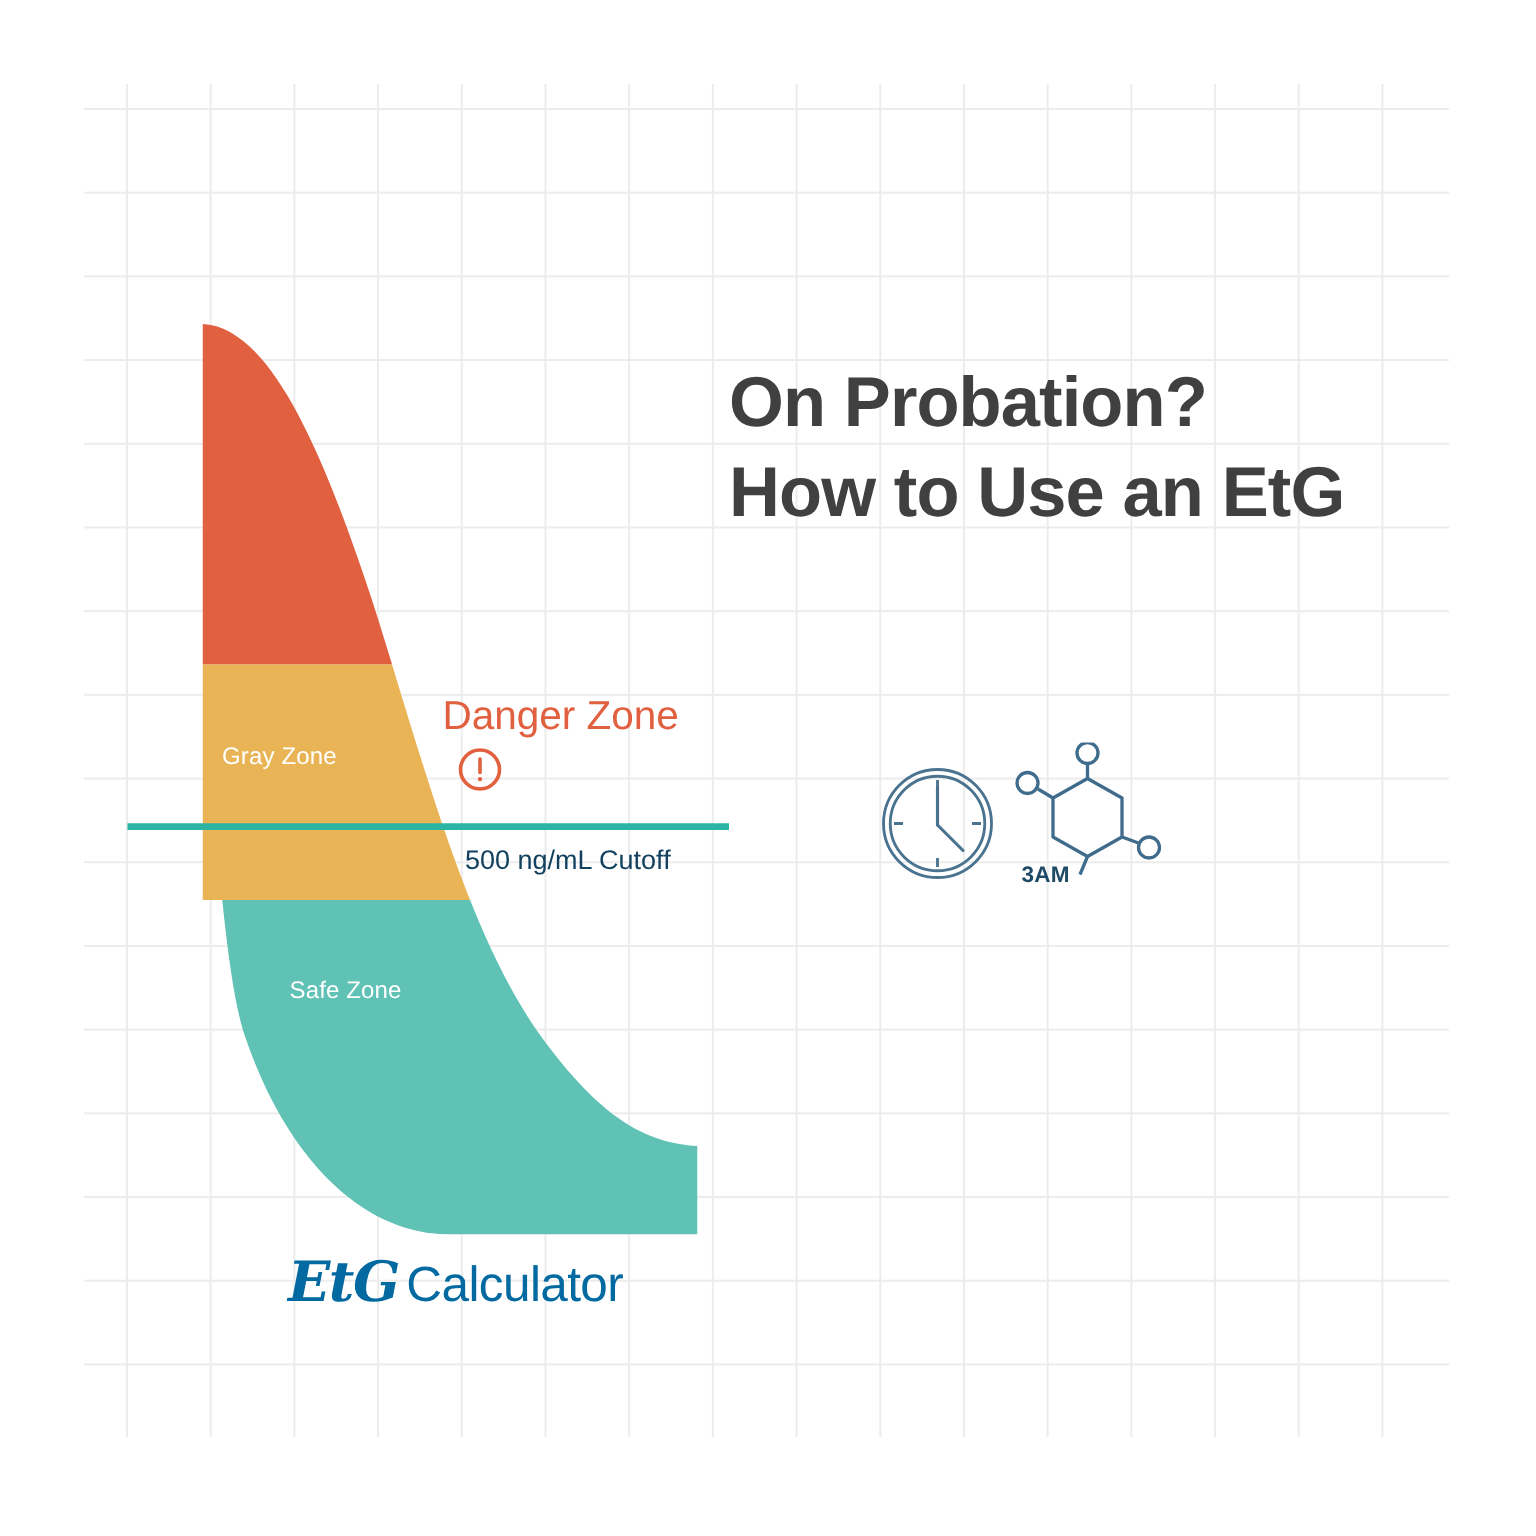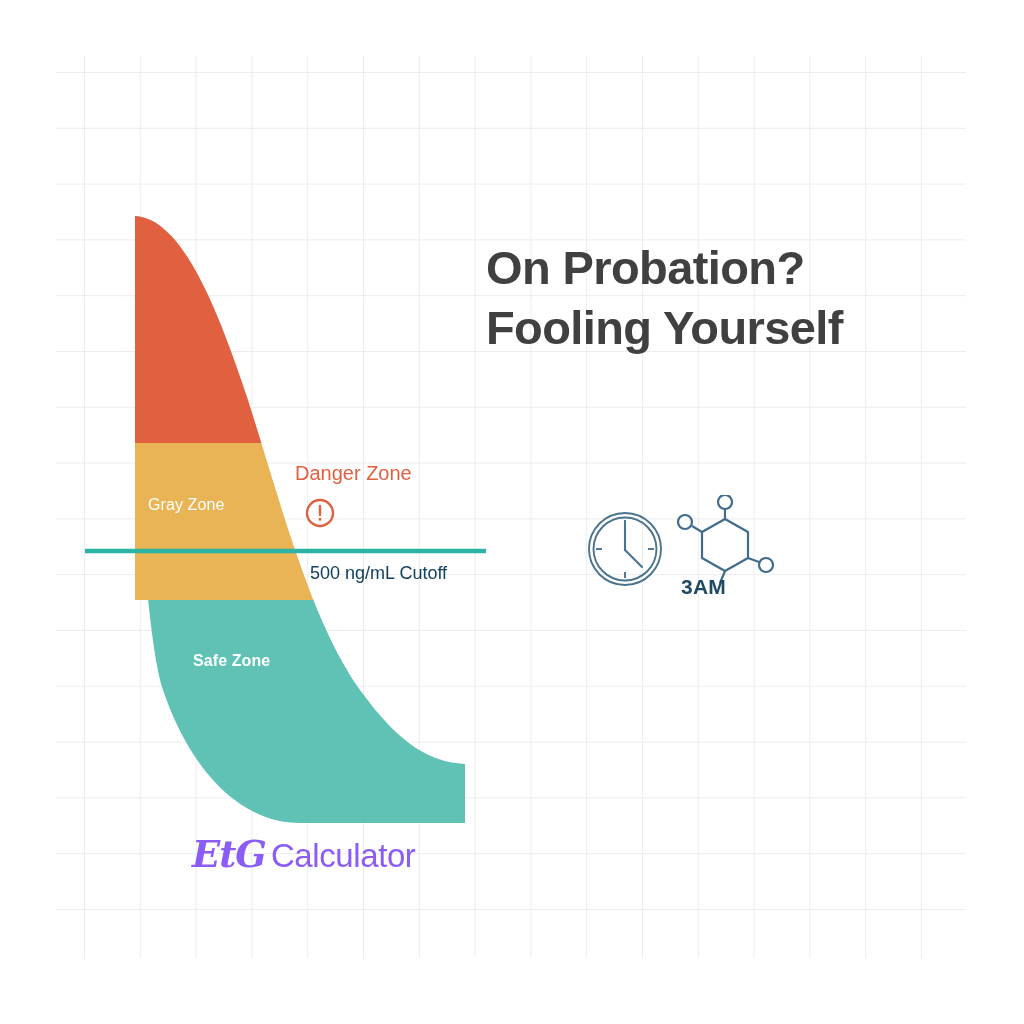--- a/index.html
+++ b/index.html
@@ -43,28 +43,28 @@
   
   .zone-label {
     position: absolute;
     color: #ffffff;
     font-size: 16px;
     font-weight: 400;
     letter-spacing: 0.1px;
     white-space: nowrap;
   }
   #gray-zone-label { left: 148px; top: 496px; }
-  #safe-zone-label { left: 193px; top: 652px; font-weight: bold; }
+  #safe-zone-label { left: 193px; top: 652px; }
 
   #danger-zone-label {
     position: absolute;
     left: 295px;
     top: 462px;
     color: #E0603F;
-    font-size: 20px;
+    font-size: 27px;
     font-weight: 400;
     white-space: nowrap;
   }
 
   #warning-icon {
     position: absolute;
     left: 304px;
     top: 497px;
     width: 32px;
     height: 32px;
@@ -101,33 +101,33 @@
     left: 580px;
     top: 495px;
     width: 200px;
     height: 110px;
   }
   #molecule-label {
     position: absolute;
     left: 681px;
     top: 575px;
     color: #1E4A66;
-    font-size: 21px;
+    font-size: 15px;
     font-weight: bold;
     letter-spacing: 0.2px;
     text-align: right;
   }
 
   
   #logo {
     position: absolute;
     left: 192px;
     top: 832px;
     white-space: nowrap;
-    color: #8b5cf6;
+    color: #0369a1;
   }
   #logo-mark {
     font-family: "DejaVu Serif", serif;
     font-style: italic;
     font-weight: bold;
     font-size: 37px;
     letter-spacing: -1px;
   }
   #logo-word {
     font-family: "Liberation Sans", sans-serif;
@@ -192,21 +192,21 @@
   <svg id="warning-icon" viewBox="0 0 32 32">
     <circle cx="16" cy="16" r="13" fill="none" stroke="#E0603F" stroke-width="2.4"></circle>
     <line x1="16" y1="9" x2="16" y2="18" stroke="#E0603F" stroke-width="2.4" stroke-linecap="round"></line>
     <circle cx="16" cy="22.4" r="1.45" fill="#E0603F"></circle>
   </svg>
 
   <div id="cutoff-label">500 ng/mL Cutoff</div>
 
   <div id="headline">
     <span class="hl-line">On Probation?</span>
-    <span class="hl-line">Fooling Yourself</span>
+    <span class="hl-line">How to Use an EtG</span>
   </div>
 
   <svg id="icon-cluster" viewBox="0 0 200 110">
 
     <g stroke="#4A738F" fill="none" stroke-width="1.9">
       <circle cx="45" cy="54" r="36"></circle>
       <circle cx="45" cy="54" r="31.5"></circle>
       <line x1="45" y1="25" x2="45" y2="31"></line>
       <line x1="45" y1="77" x2="45" y2="83"></line>
       <line x1="16" y1="54" x2="22" y2="54"></line>

